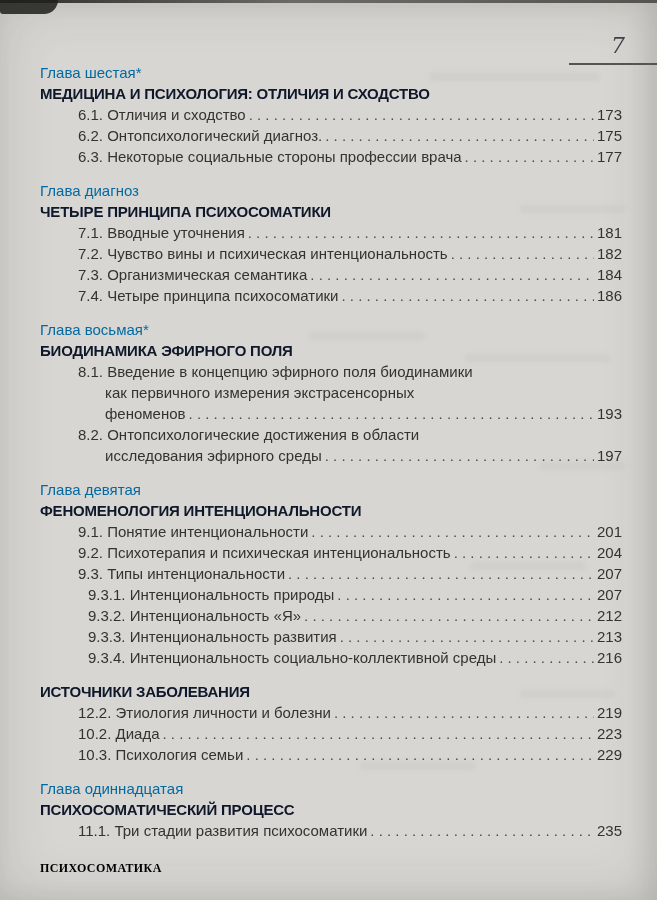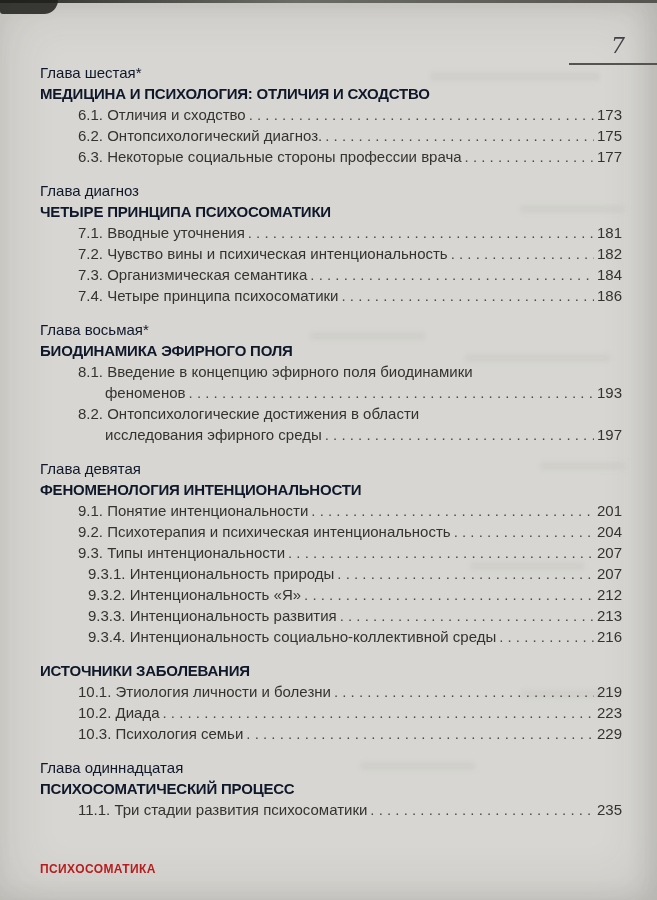--- a/index.html
+++ b/index.html
@@ -17,34 +17,34 @@
   .scan-corner{position:absolute;top:0;left:0;width:58px;height:14px;
     background:#1f1f1c;border-radius:0 0 14px 3px;opacity:.85;filter:blur(.6px);}
   .ghost{position:absolute;background:#c6c5c0;opacity:.4;filter:blur(2px);border-radius:2px;}
   
   .pnum{position:absolute;top:33px;right:32px;
     font-family:"DejaVu Serif",serif;font-style:italic;font-size:22px;color:#3e4146;}
   .prule{position:absolute;top:63px;right:0;width:88px;height:2px;background:#55544f;}
   
   .toc{position:absolute;left:40px;right:35px;top:62px;font-size:15px;line-height:21px;}
   .chapter + .chapter{margin-top:13px;}
-  .ch-label{color:#0f172a;}
+  .ch-label{color:#0369a1;}
   .ch-title{font-weight:700;color:#0f172a;letter-spacing:-0.2px;}
   .chapter .row,.chapter .ml{margin-left:38px;}
   .ml .row{margin-left:0;}
   .row{display:flex;align-items:baseline;}
   .row.sub{margin-left:48px;}
   .txt{white-space:nowrap;}
   .cont{padding-left:27px;}
   .dots{flex:1 1 auto;overflow:hidden;white-space:nowrap;color:#4c4b47;margin:0 3px;min-width:8px;}
   .dots::after{content:" . . . . . . . . . . . . . . . . . . . . . . . . . . . . . . . . . . . . . . . . . . . . . . . . . . . . . . . . . . . . . . . . . . . . . .";}
   .pg{flex:0 0 auto;min-width:24px;text-align:right;}
   
   .footer{position:absolute;left:40px;bottom:24px;font-size:12px;font-weight:700;
-    color:#b91c1c;letter-spacing:.4px;}
+    color:#000000;letter-spacing:.4px;font-family:Liberation Serif, serif;}
 </style>
 </head>
 <body>
 
 <div class="page">
 
   <div class="scan-top"></div>
   <div class="scan-corner"></div>
 
   <div class="ghost" style="left:430px;top:72px;width:170px;height:9px;"></div>
@@ -104,20 +104,21 @@
         <span class="dots"></span>
         <span class="pg">186</span>
       </div>
     </section>
 
     <section class="chapter">
       <div class="ch-label">Глава восьмая*</div>
       <div class="ch-title">БИОДИНАМИКА ЭФИРНОГО ПОЛЯ</div>
       <div class="ml">
         <div class="txt">8.1. Введение в концепцию эфирного поля биодинамики</div>
+        <div class="txt cont">как первичного измерения экстрасенсорных</div>
         <div class="row">
           <span class="txt cont">феноменов</span>
           <span class="dots"></span>
           <span class="pg">193</span>
         </div>
       </div>
       <div class="ml">
         <div class="txt">8.2. Онтопсихологические достижения в области</div>
         <div class="row">
           <span class="txt cont">исследования эфирного среды</span>
@@ -163,21 +164,21 @@
       <div class="row sub">
         <span class="txt">9.3.4. Интенциональность социально-коллективной среды</span>
         <span class="dots"></span>
         <span class="pg">216</span>
       </div>
     </section>
 
     <section class="chapter">
       <div class="ch-title">ИСТОЧНИКИ ЗАБОЛЕВАНИЯ</div>
       <div class="row">
-        <span class="txt">10.1. Этиология личности и болезни</span>
+        <span class="txt">12.2. Этиология личности и болезни</span>
         <span class="dots"></span>
         <span class="pg">219</span>
       </div>
       <div class="row">
         <span class="txt">10.2. Диада</span>
         <span class="dots"></span>
         <span class="pg">223</span>
       </div>
       <div class="row">
         <span class="txt">10.3. Психология семьи</span>

